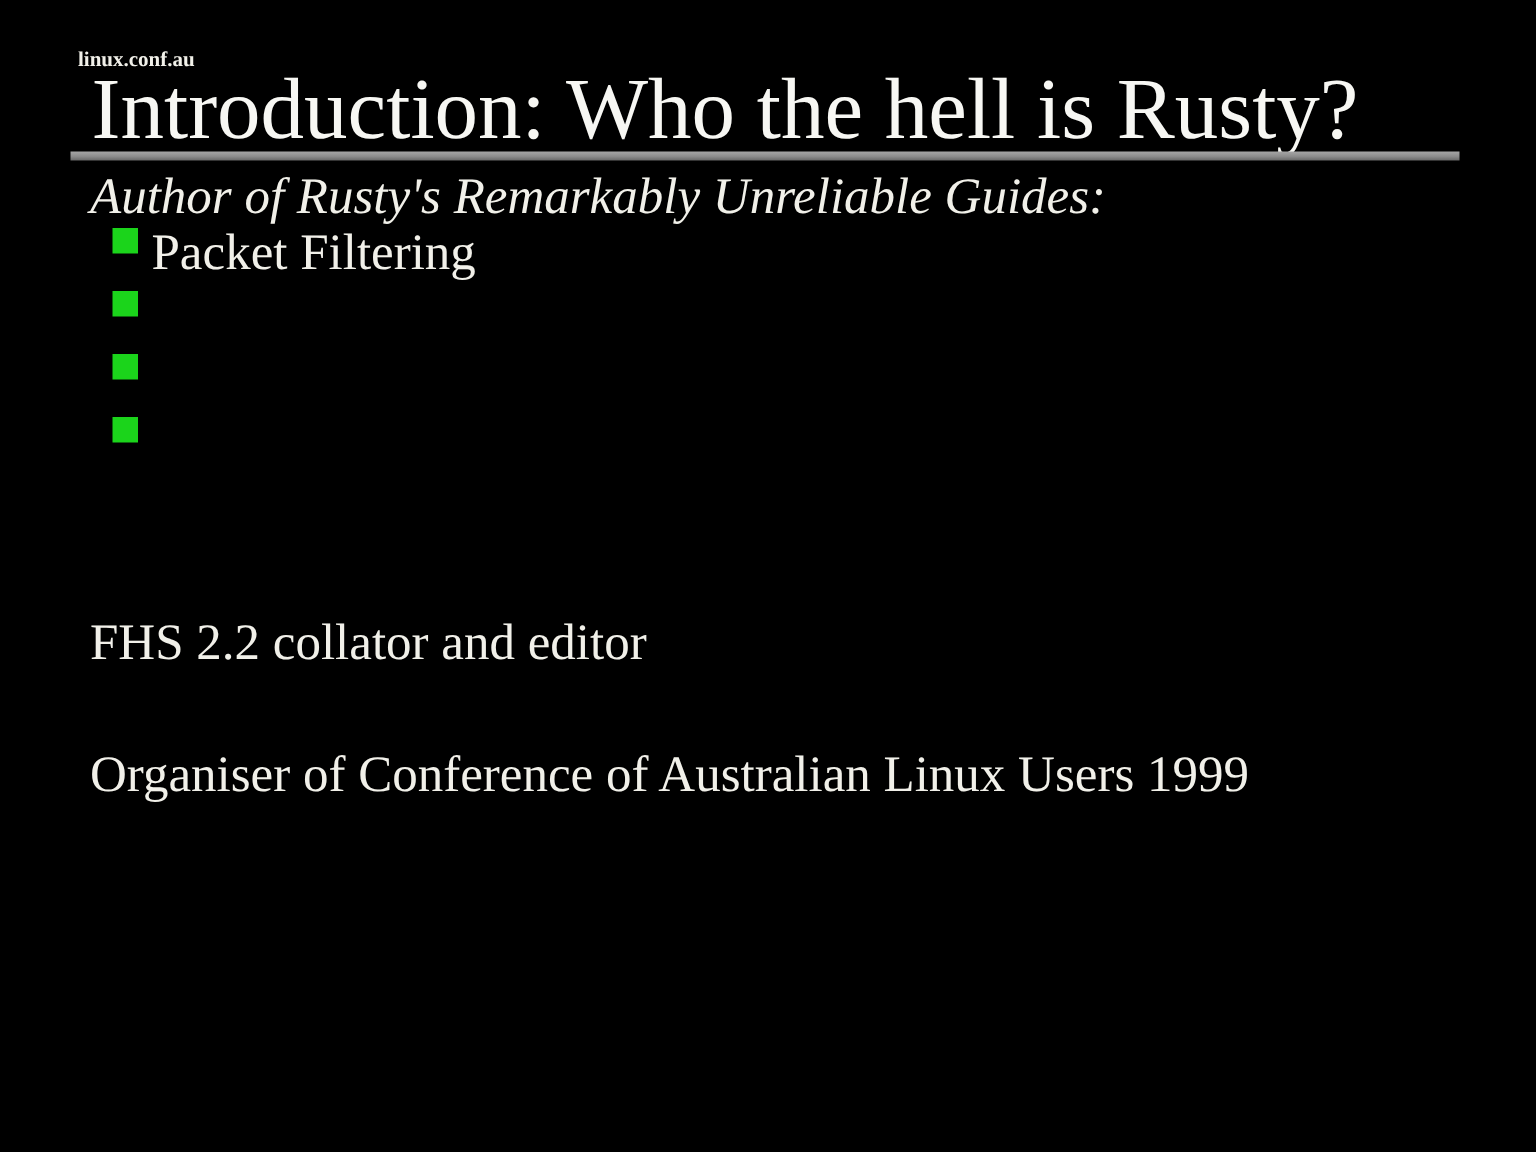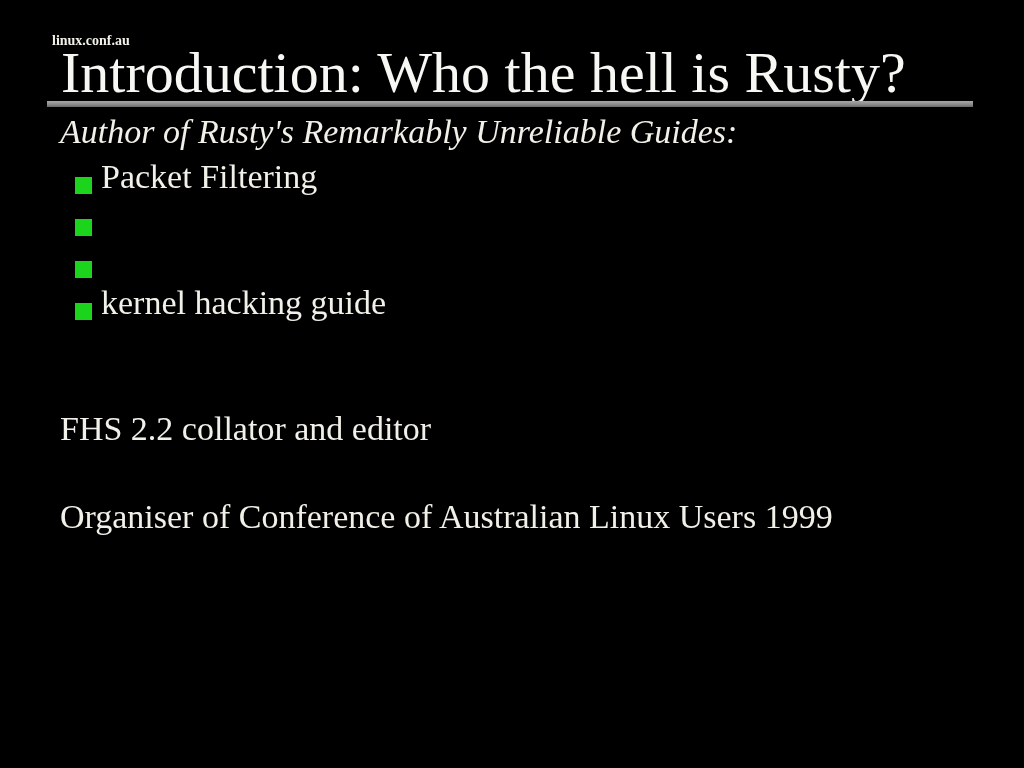--- a/index.html
+++ b/index.html
@@ -54,21 +54,21 @@
   .author-line   { top: 115px; font-style: italic; }
   .fhs-line      { top: 412px; text-align: right; }
   .organiser-line{ top: 500px; }
   .bullet-list {
     position: absolute;
     left: 75px;
     top: 152px;
   }
   .bullet-row {
     display: flex;
-    align-items: flex-end;
+    align-items: flex-start;
     height: 42px;
     white-space: nowrap;
   }
   .bullet-square {
     display: inline-block;
     width: 17px;
     height: 17px;
     margin-right: 9px;
     flex: 0 0 auto;
     background: var(--bullet, #1bd41b);
@@ -97,21 +97,20 @@
       <span class="bullet-label">Packet Filtering</span>
     </div>
     <div class="bullet-row">
       <span class="bullet-square"></span>
     </div>
     <div class="bullet-row">
       <span class="bullet-square"></span>
     </div>
     <div class="bullet-row">
       <span class="bullet-square"></span>
-      <span class="bullet-label">kernel hacking guide</span>
     </div>
   </div>
 
   <div class="body-line fhs-line">FHS 2.2 collator and editor</div>
 
   <div class="body-line organiser-line">Organiser of Conference of Australian Linux Users 1999</div>
 
 </div>
 
 </body></html>

